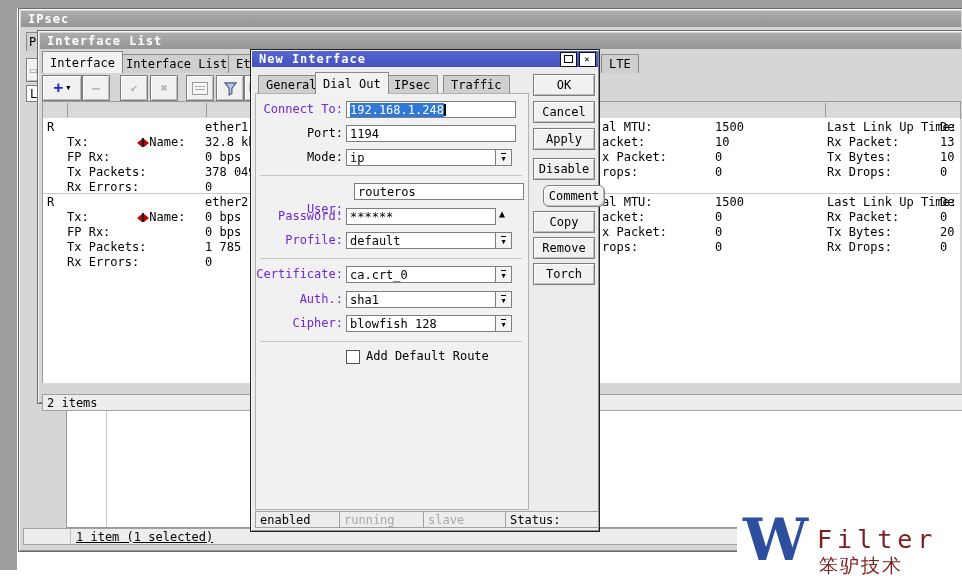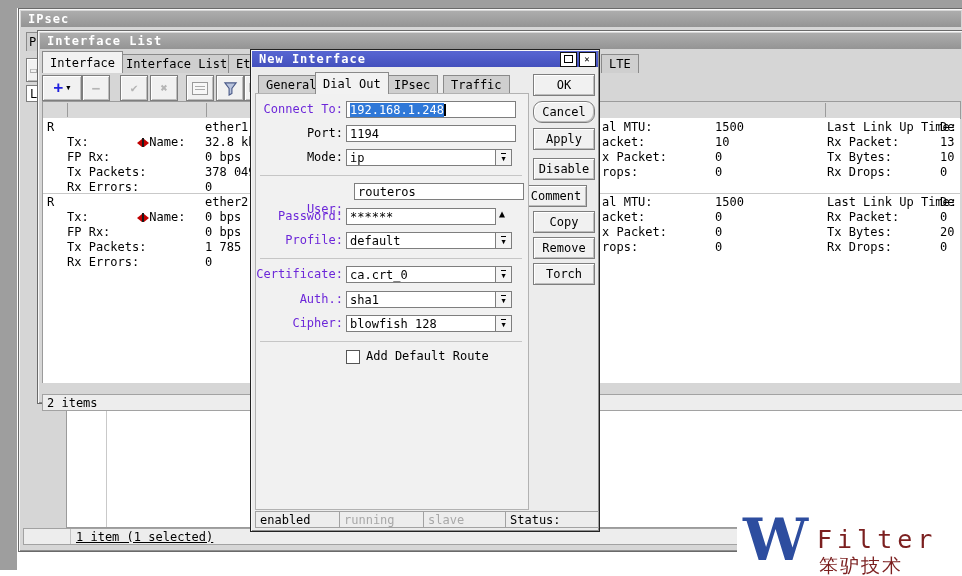--- a/index.html
+++ b/index.html
@@ -292,24 +292,24 @@
       <div class="dd" style="left:239px;top:221px;">
         <span class="ddg">▼</span>
       </div>
       <div class="sep" style="left:4px;top:247px;width:262px;"></div>
 
       <span class="cb" style="left:90px;top:256px;"></span>
       <span class="abs" style="left:110px;top:255px;white-space:pre;">Add Default Route</span>
     </div>
 
     <div class="btn" style="left:282px;top:24px;width:60px;height:20px;"><span>OK</span></div>
-    <div class="btn" style="left:282px;top:51px;width:60px;height:20px;border-radius:9px;"><span>Cancel</span></div>
+    <div class="btn" style="left:282px;top:51px;width:60px;height:20px;"><span>Cancel</span></div>
     <div class="btn" style="left:282px;top:78px;width:60px;height:20px;"><span>Apply</span></div>
     <div class="btn" style="left:282px;top:108px;width:60px;height:20px;"><span>Disable</span></div>
-    <div class="btn" style="left:274px;top:135px;width:60px;height:20px;"><span>Comment</span></div>
+    <div class="btn" style="left:292px;top:135px;width:60px;height:20px;border-radius:6px;"><span>Comment</span></div>
     <div class="btn" style="left:282px;top:161px;width:60px;height:20px;"><span>Copy</span></div>
     <div class="btn" style="left:282px;top:187px;width:60px;height:20px;"><span>Remove</span></div>
     <div class="btn" style="left:282px;top:213px;width:60px;height:20px;"><span>Torch</span></div>
 
     <div class="seg" style="left:4px;top:461px;width:79px;"><span>enabled</span></div>
     <div class="seg dim" style="left:88px;top:461px;width:79px;"><span>running</span></div>
     <div class="seg dim" style="left:172px;top:461px;width:77px;"><span>slave</span></div>
     <div class="seg" style="left:254px;top:461px;width:88px;"><span>Status:</span></div>
   </div>
 

